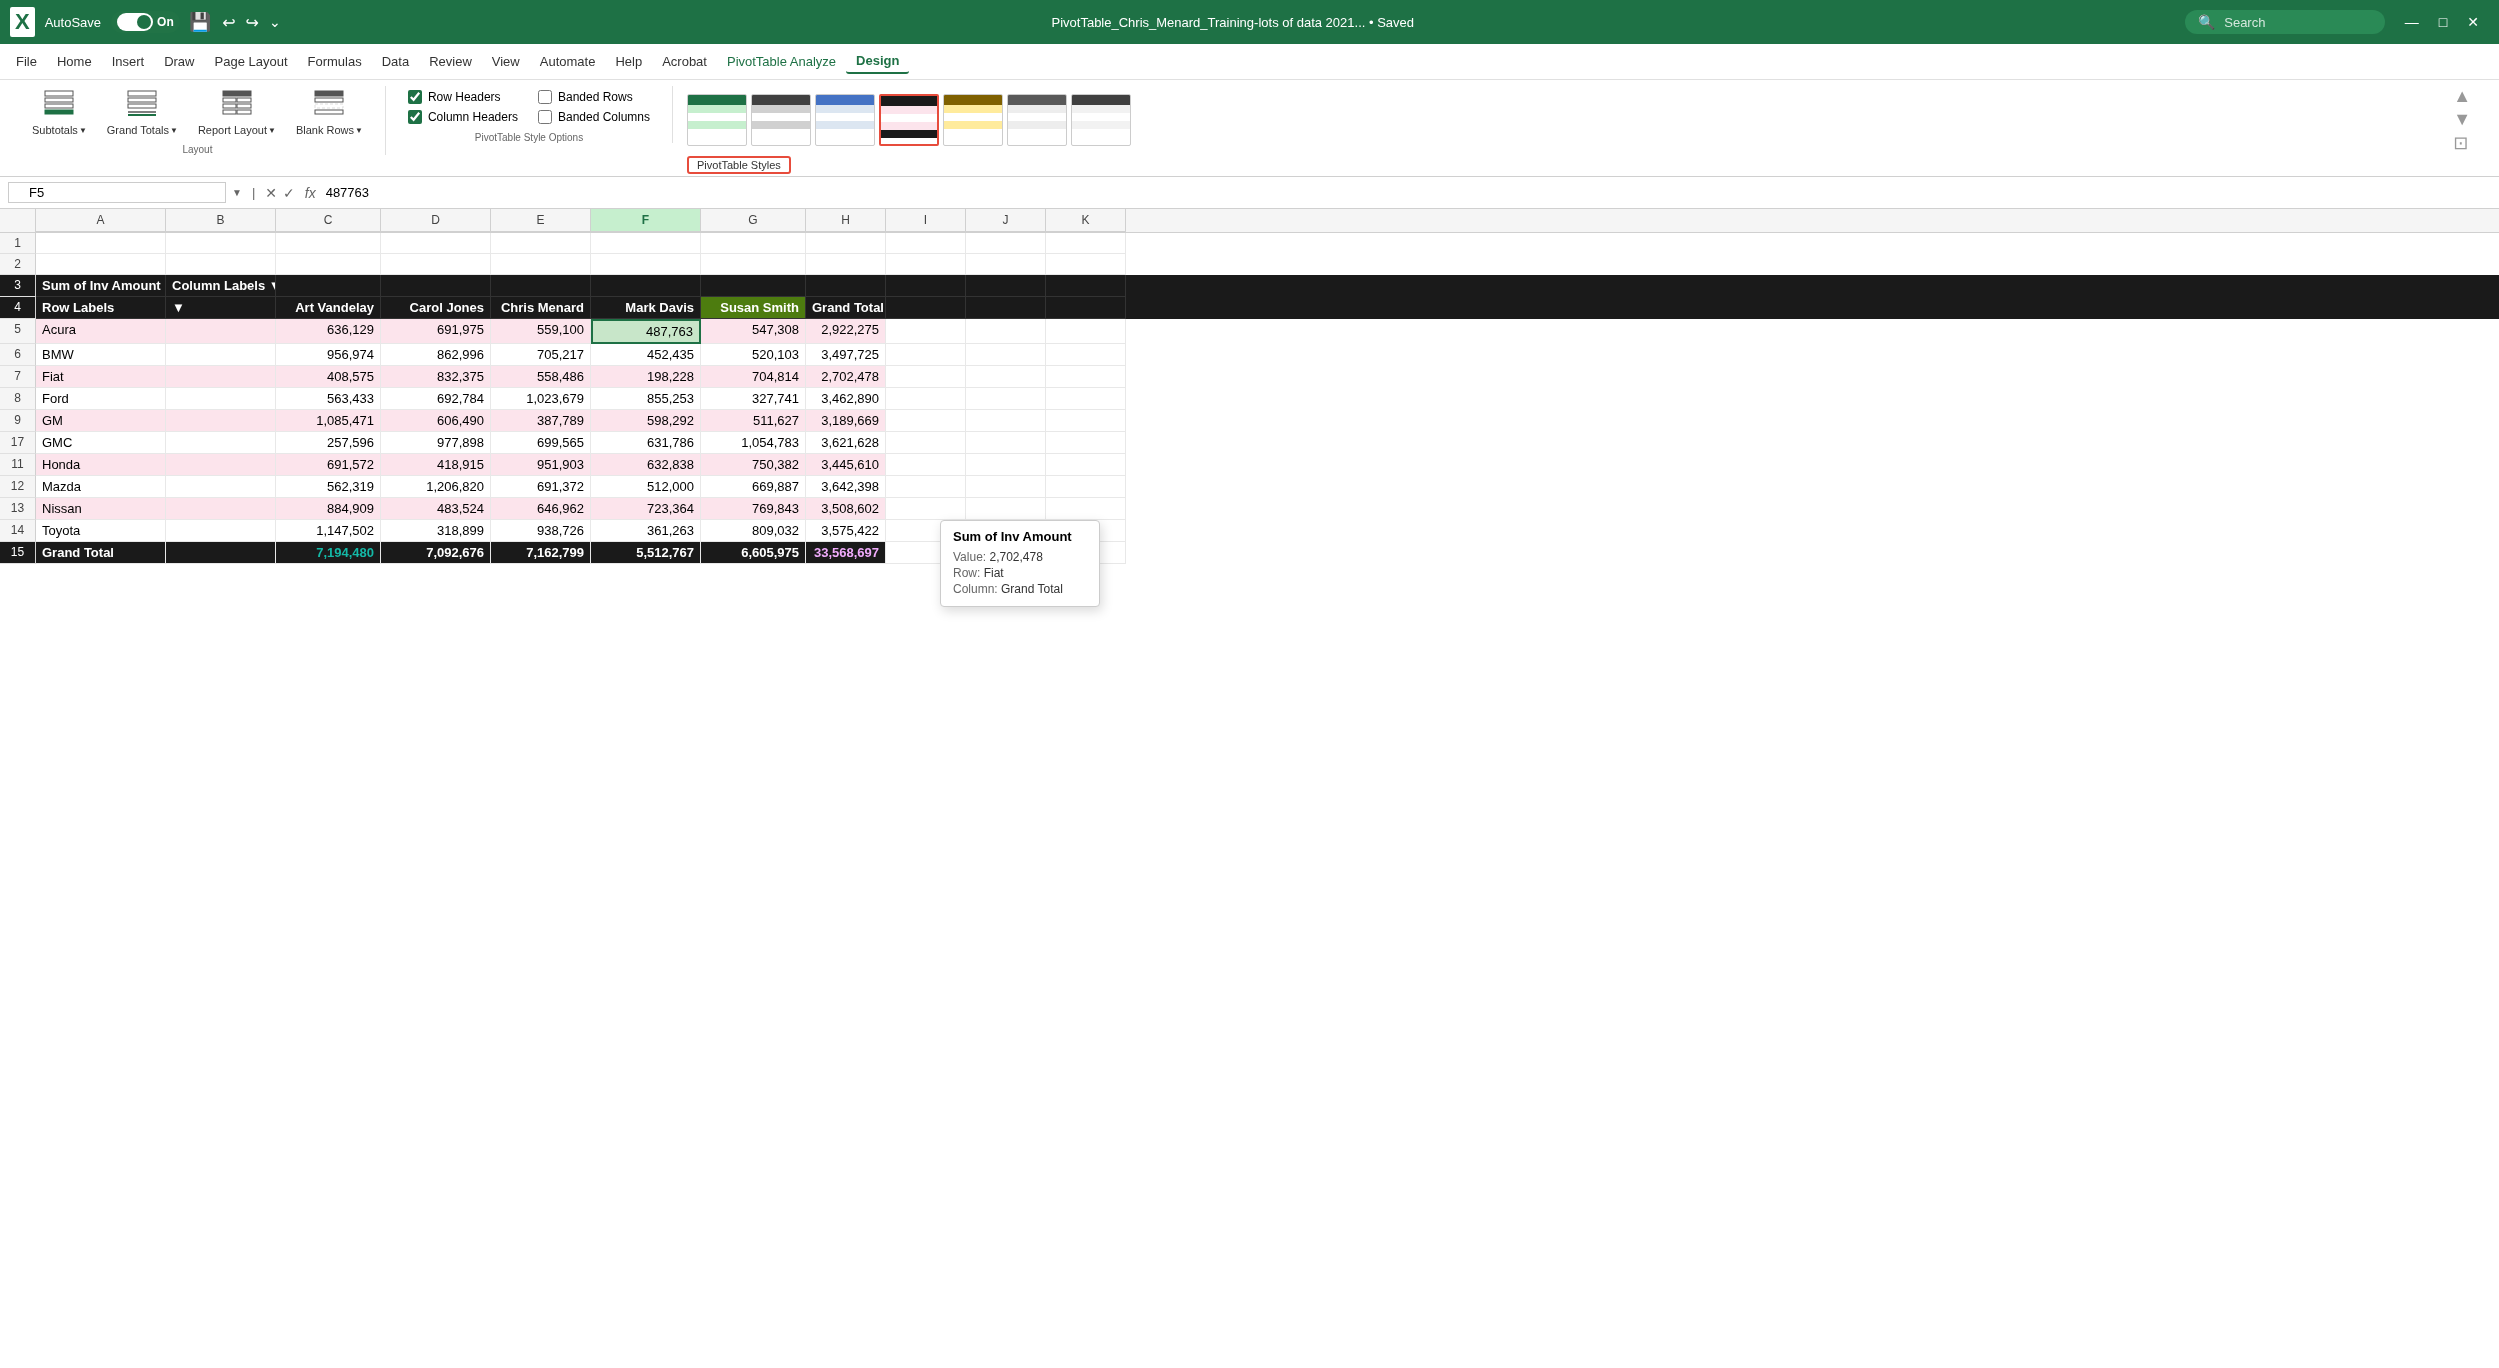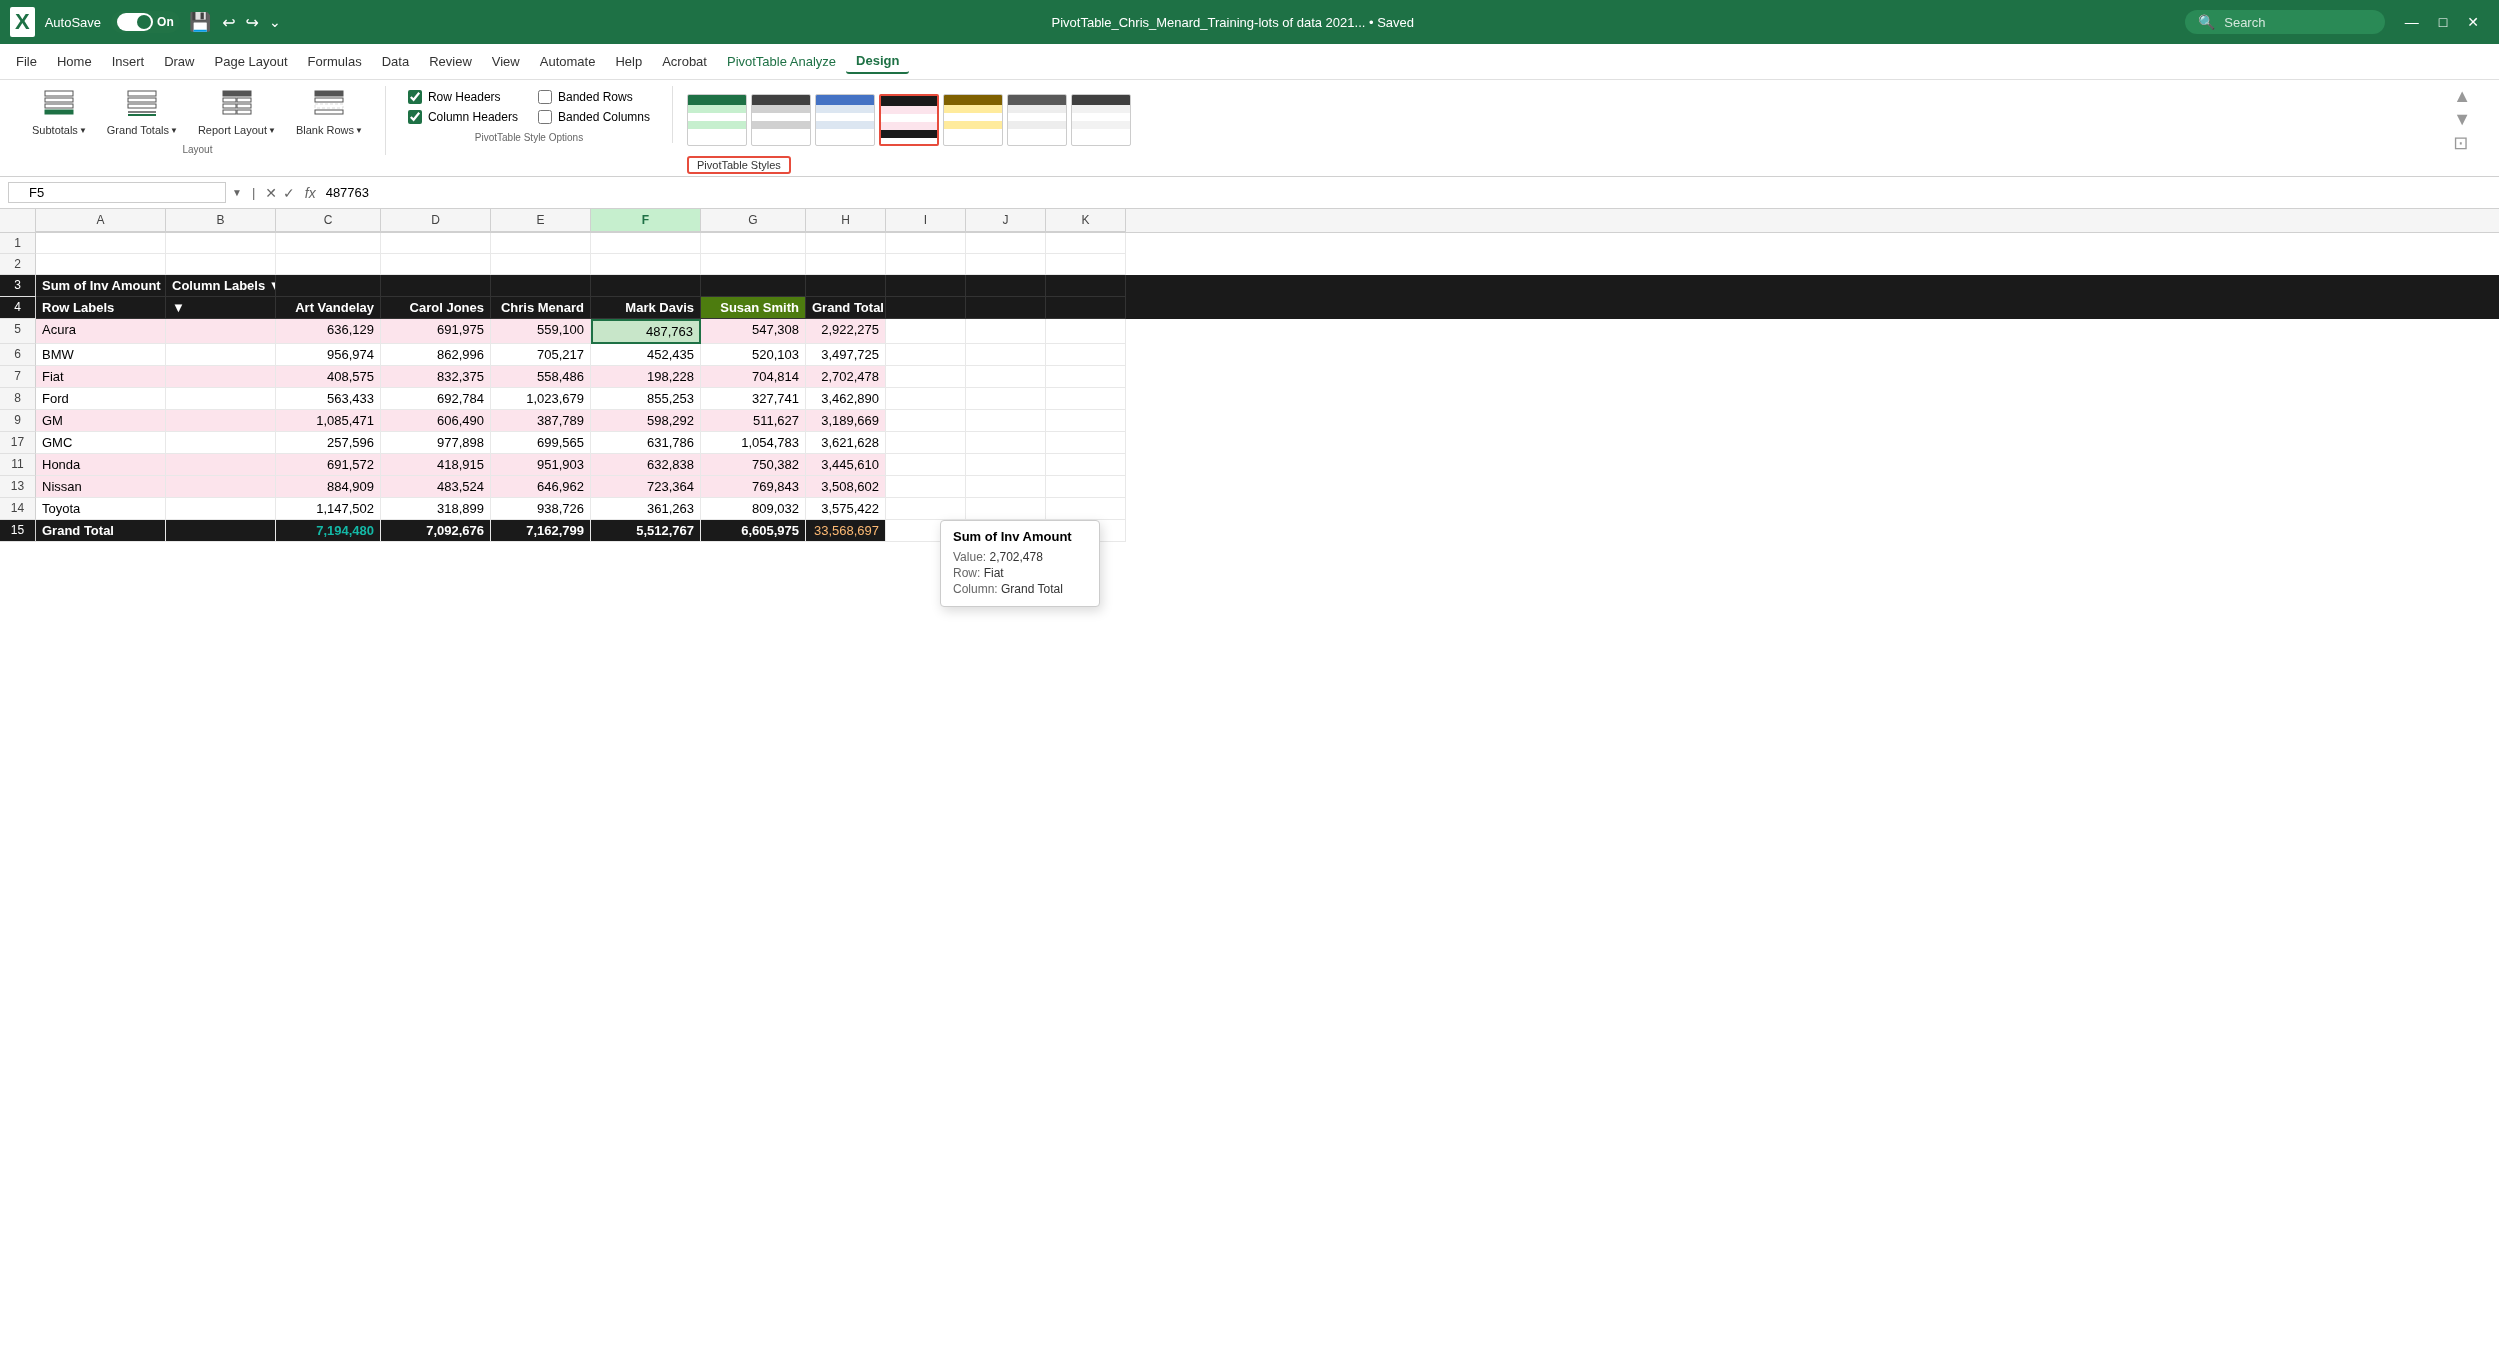--- a/index.html
+++ b/index.html
@@ -528,20 +528,34 @@
     <div class="cell col-D num" style="background:#fce4ec;">418,915</div>
     <div class="cell col-E num" style="background:#fce4ec;">951,903</div>
     <div class="cell col-F num" style="background:#fce4ec;">632,838</div>
     <div class="cell col-G num" style="background:#fce4ec;">750,382</div>
     <div class="cell col-H num" style="background:#fce4ec;">3,445,610</div>
     <div class="cell col-I"></div>
     <div class="cell col-J"></div>
     <div class="cell col-K"></div>
   </div>
 
+  <div class="sheet-row">
+    <div class="row-num">12</div>
+    <div class="cell col-A">Mazda</div>
+    <div class="cell col-B"></div>
+    <div class="cell col-C num">562,319</div>
+    <div class="cell col-D num">1,206,820</div>
+    <div class="cell col-E num">691,372</div>
+    <div class="cell col-F num">512,000</div>
+    <div class="cell col-G num">669,887</div>
+    <div class="cell col-H num">3,642,398</div>
+    <div class="cell col-I"></div>
+    <div class="cell col-J"></div>
+    <div class="cell col-K"></div>
+  </div>
 
   <div class="sheet-row">
     <div class="row-num">13</div>
     <div class="cell col-A" style="background:#fce4ec;">Nissan</div>
     <div class="cell col-B" style="background:#fce4ec;"></div>
     <div class="cell col-C num" style="background:#fce4ec;">884,909</div>
     <div class="cell col-D num" style="background:#fce4ec;">483,524</div>
     <div class="cell col-E num" style="background:#fce4ec;">646,962</div>
     <div class="cell col-F num" style="background:#fce4ec;">723,364</div>
     <div class="cell col-G num" style="background:#fce4ec;">769,843</div>
@@ -568,21 +582,21 @@
 
   <div class="sheet-row">
     <div class="row-num" style="background:#1a1a1a;color:white;">15</div>
     <div class="cell col-A" style="background:#1a1a1a;color:white;font-weight:bold;">Grand Total</div>
     <div class="cell col-B" style="background:#1a1a1a;color:white;"></div>
     <div class="cell col-C num" style="background:#1a1a1a;color:#14b8a6;font-weight:bold;">7,194,480</div>
     <div class="cell col-D num" style="background:#1a1a1a;color:white;font-weight:bold;">7,092,676</div>
     <div class="cell col-E num" style="background:#1a1a1a;color:white;font-weight:bold;">7,162,799</div>
     <div class="cell col-F num" style="background:#1a1a1a;color:white;font-weight:bold;">5,512,767</div>
     <div class="cell col-G num" style="background:#1a1a1a;color:white;font-weight:bold;">6,605,975</div>
-    <div class="cell col-H num" style="background:#1a1a1a;color:#fdba74;font-weight:normal;">33,568,697</div>
+    <div class="cell col-H num" style="background:#1a1a1a;color:#f0abfc;font-weight:bold;">33,568,697</div>
     <div class="cell col-I"></div>
     <div class="cell col-J"></div>
     <div class="cell col-K"></div>
   </div>
 </div>
 
 <div id="tooltip" style="top:520px;left:940px;">
   <div class="tt-title">Sum of Inv Amount</div>
   <div class="tt-row">
     <span class="tt-label">Value:</span>

